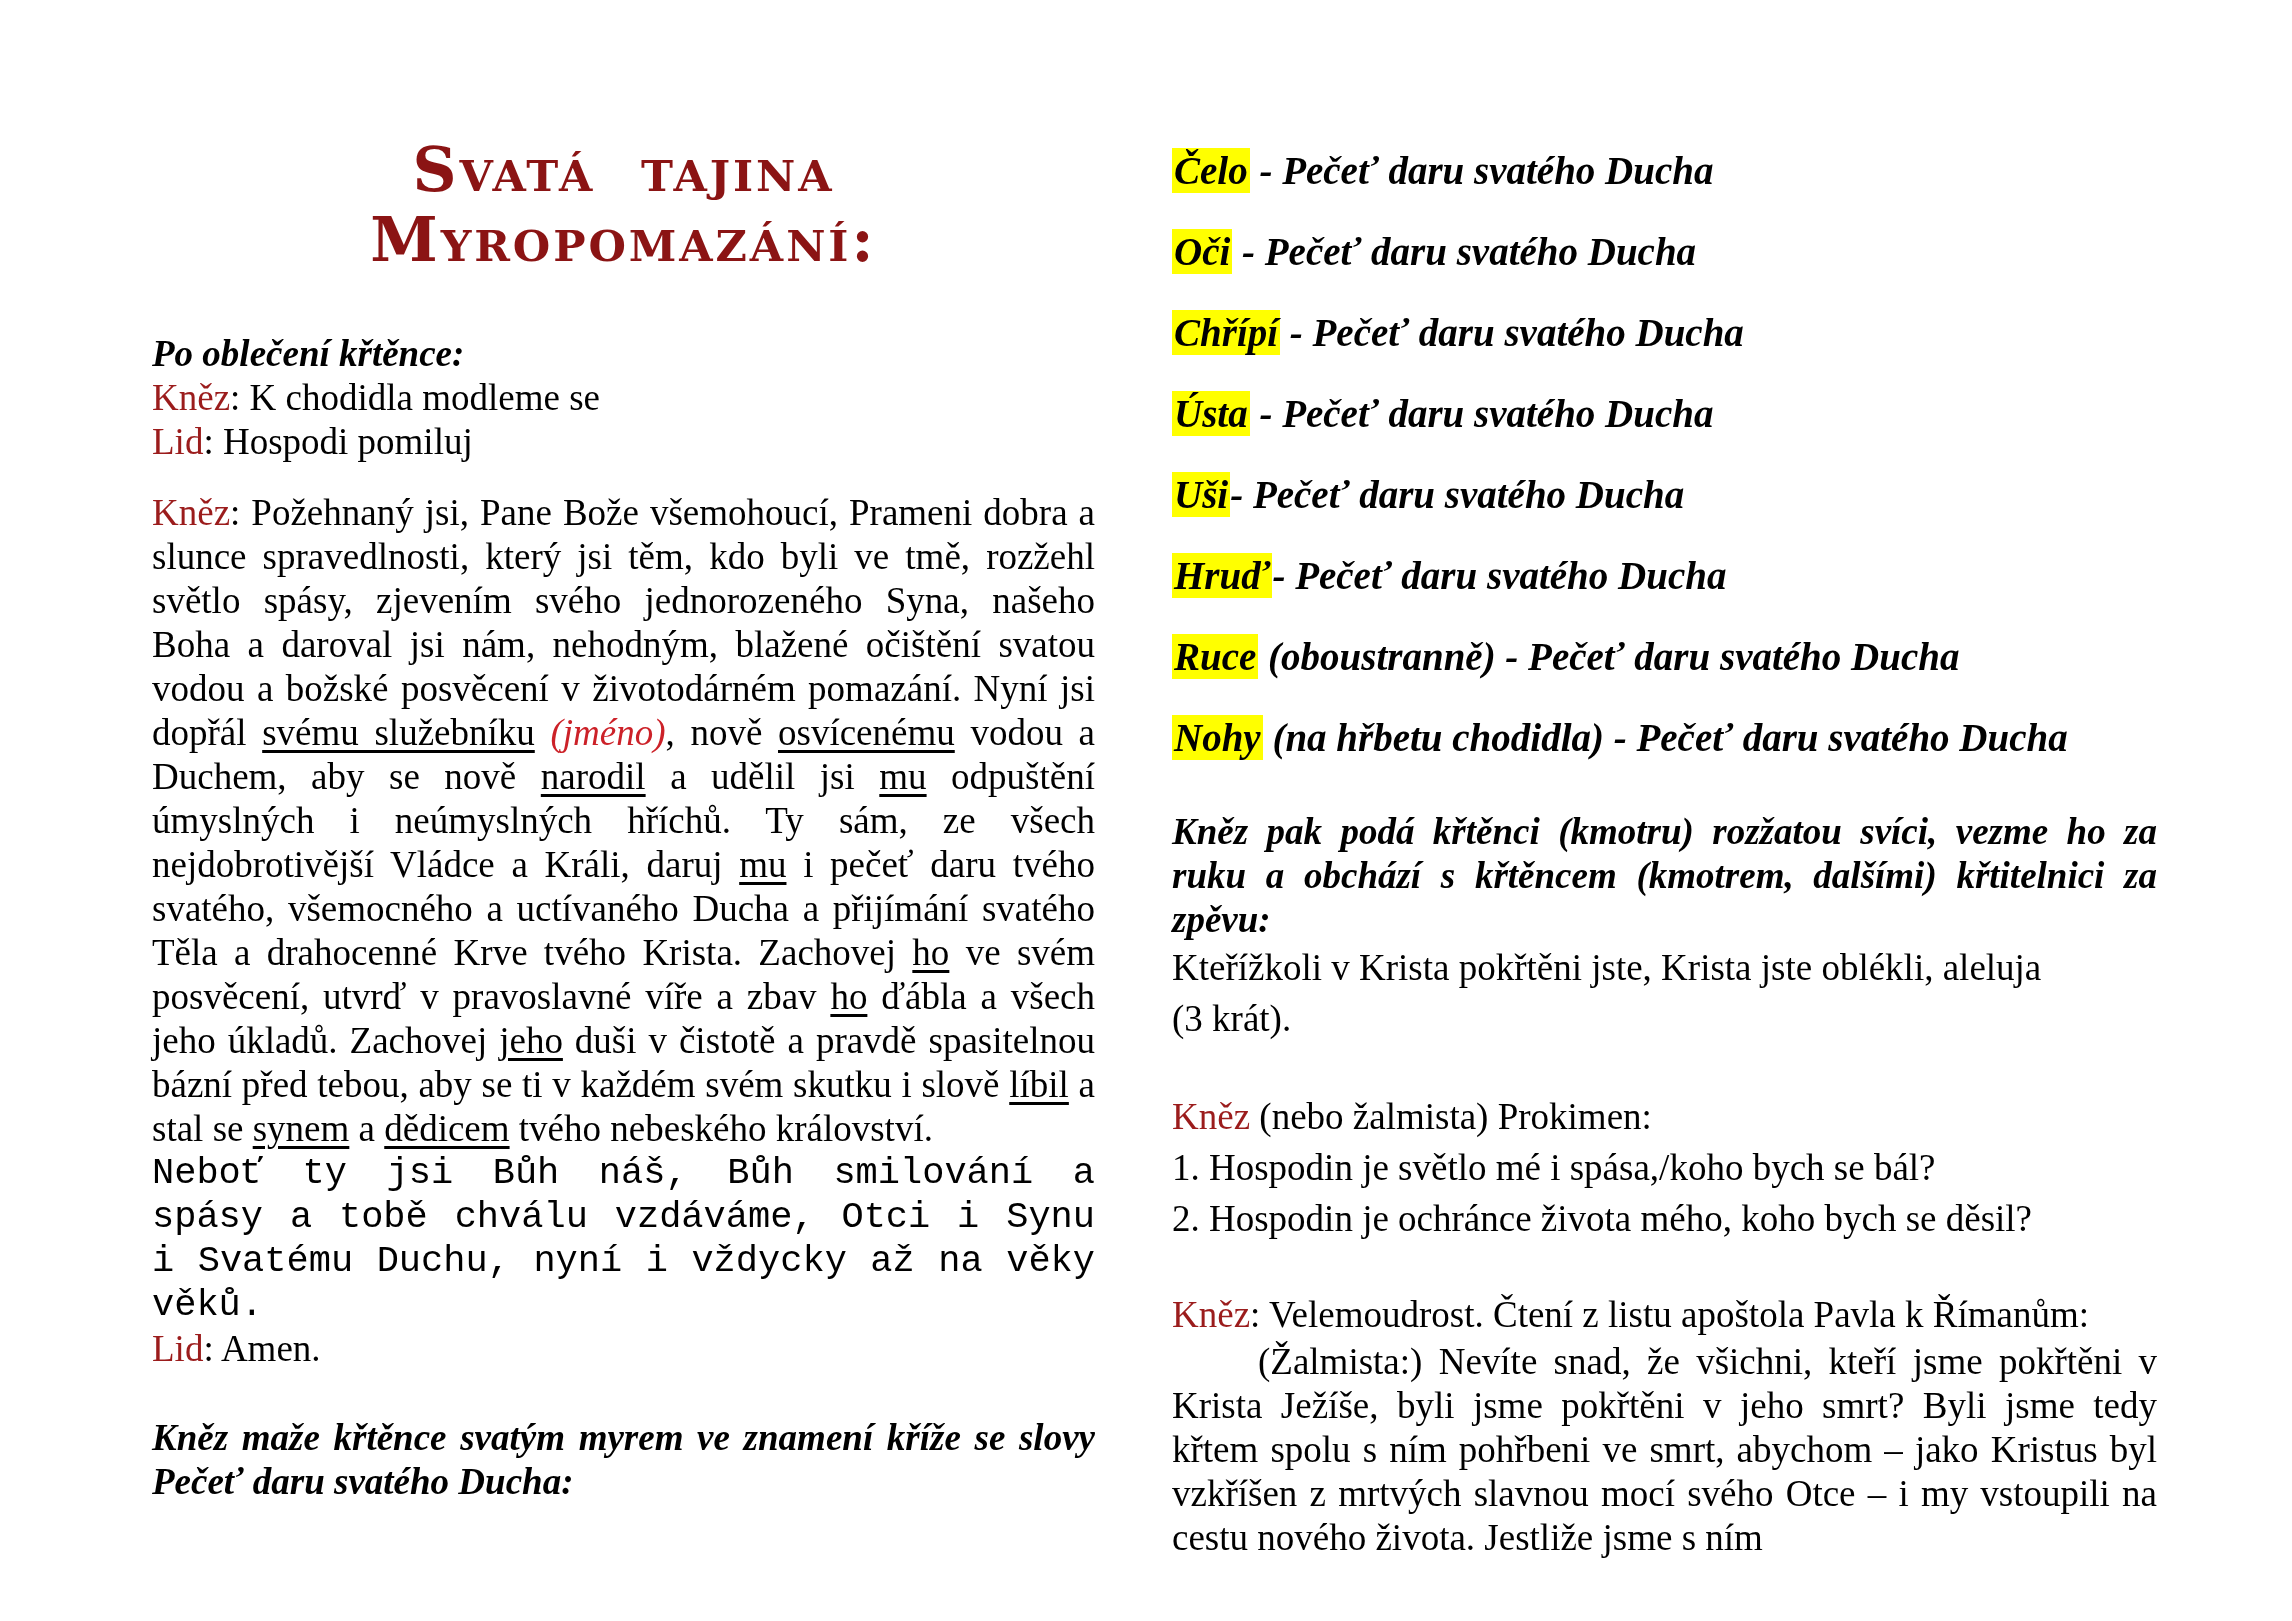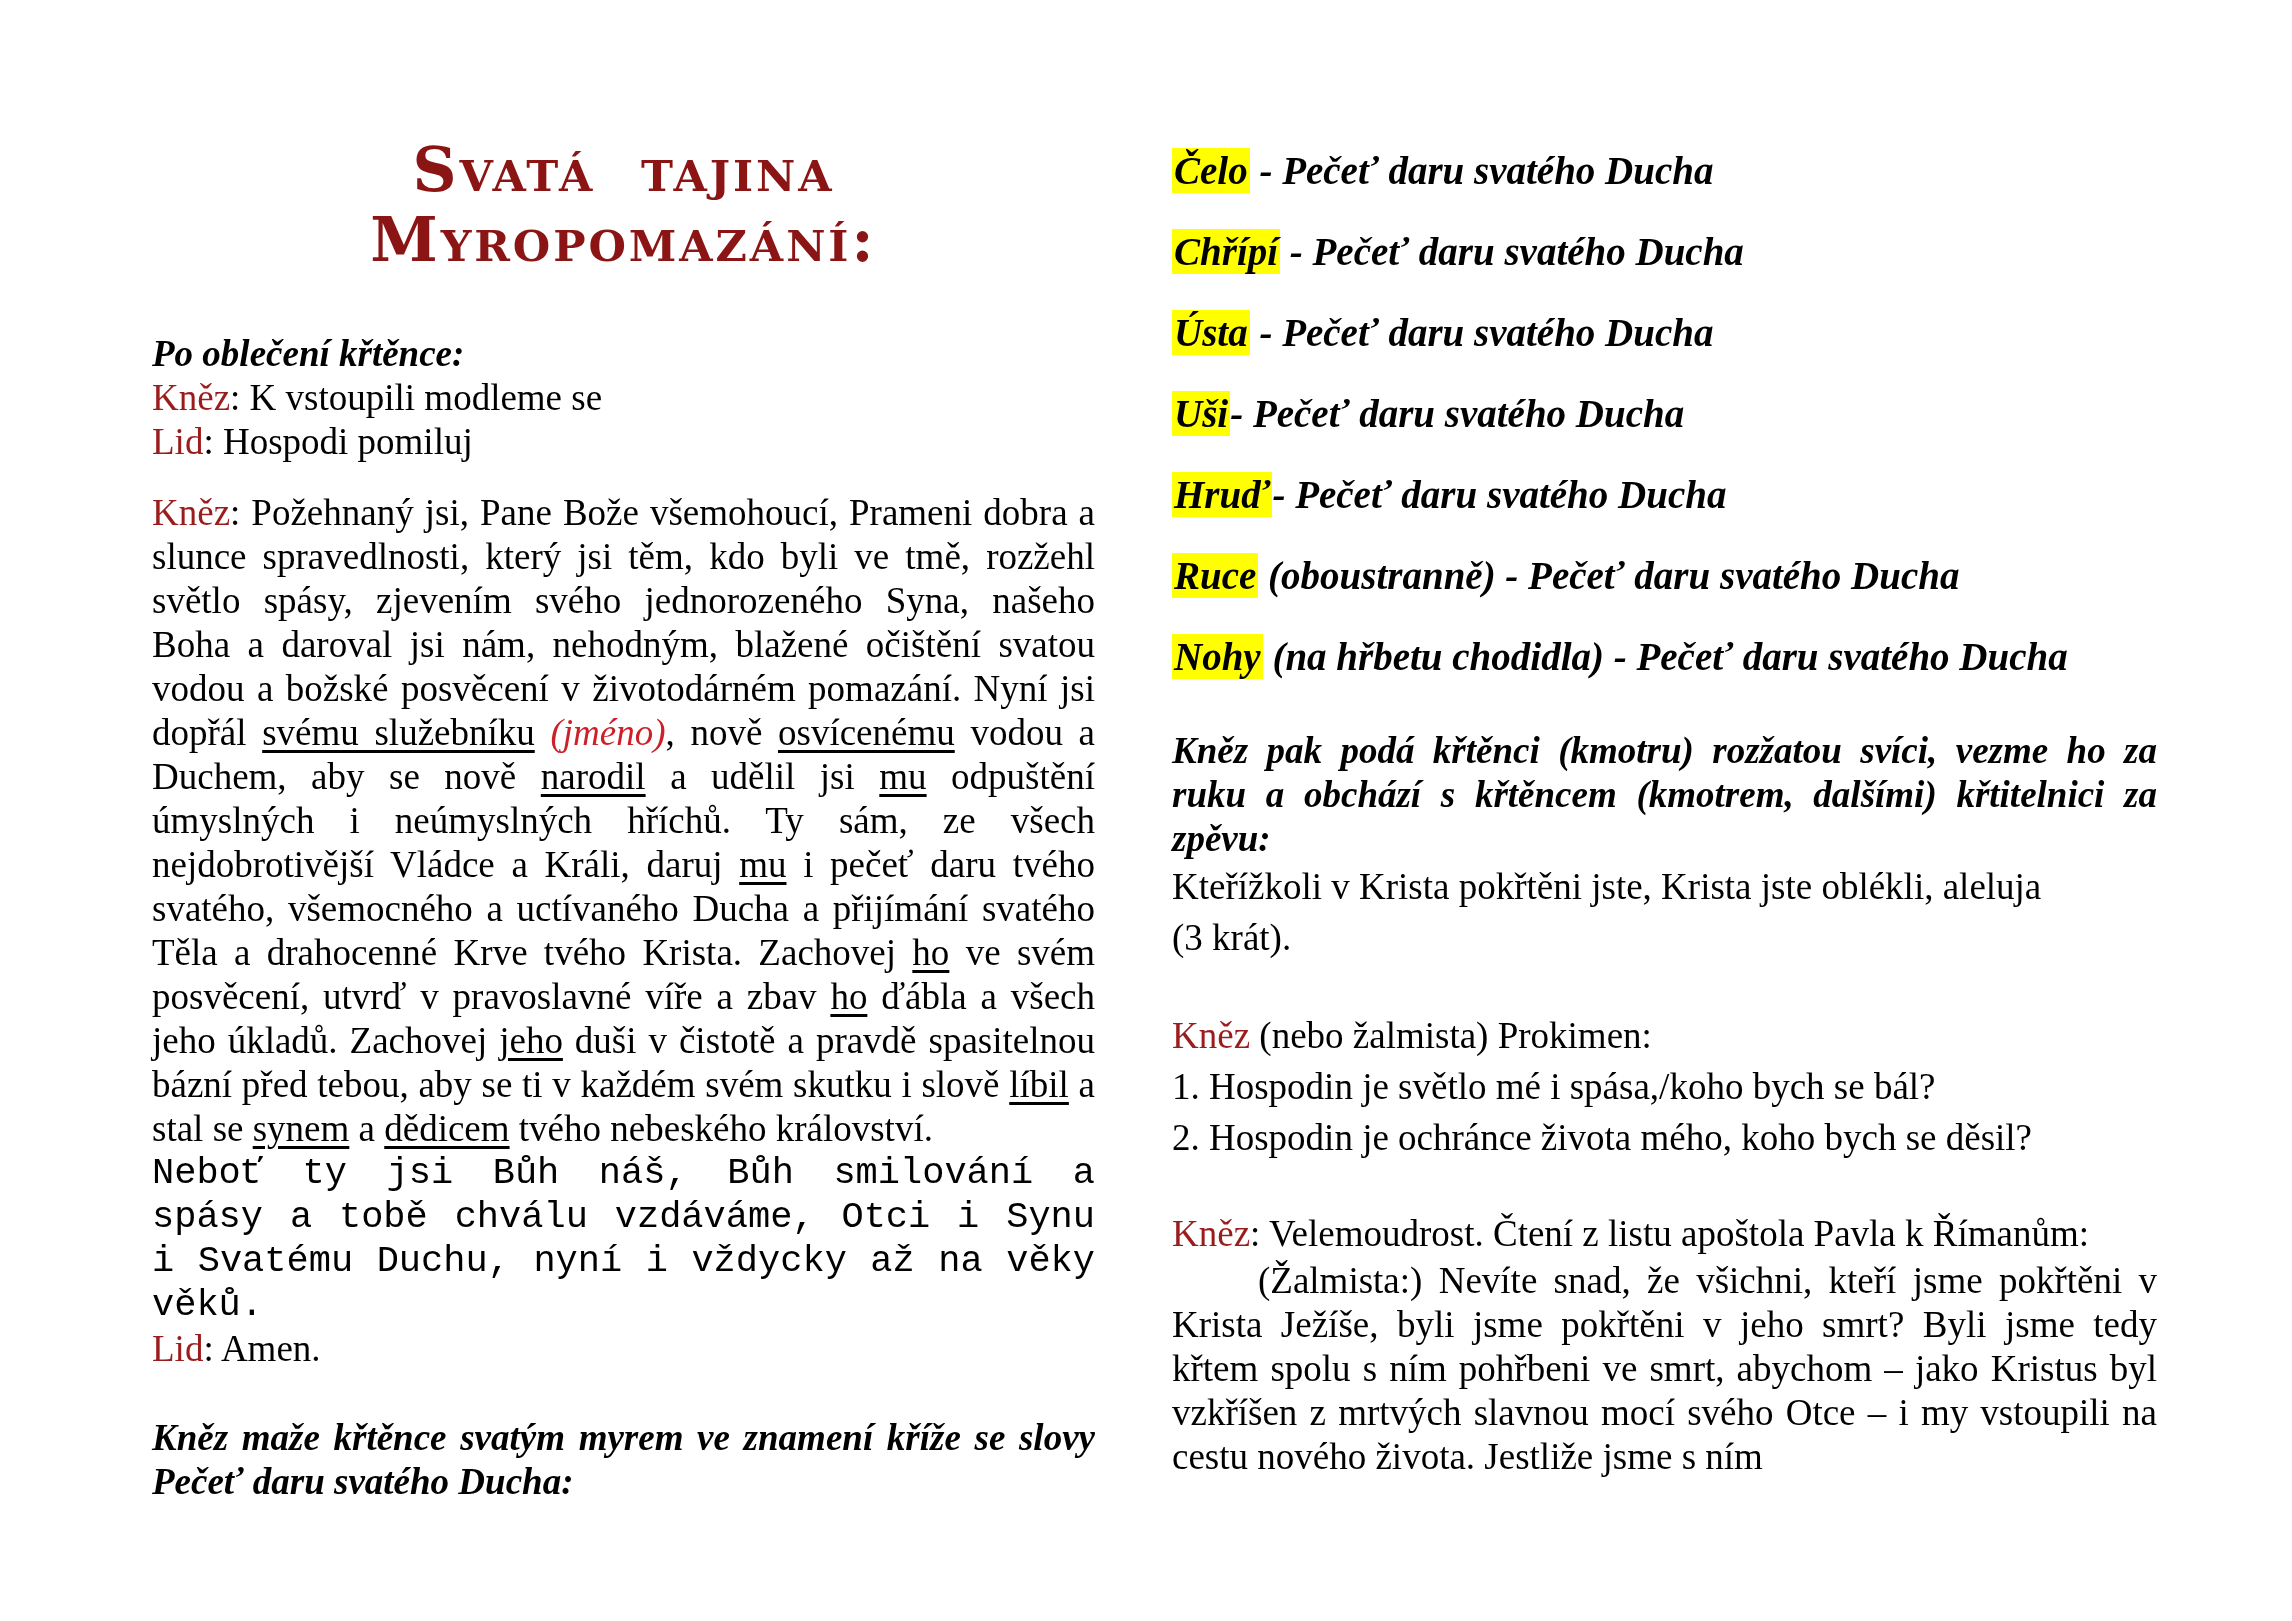--- a/index.html
+++ b/index.html
@@ -82,38 +82,39 @@
 <body>
 
 <div class="page">
 
   <div class="col col-left">
 
     <h1 class="title">Svatá tajina Myropomazání:</h1>
 
     <p class="rubric">Po oblečení křtěnce:</p>
 
-    <p class="line"><span class="speaker">Kněz</span><span>: K vstoupili modleme se</span></p>
+    <p class="line"><span class="speaker">Kněz</span><span>: K chodidla modleme se</span></p>
 
     <p class="line"><span class="speaker">Lid</span><span>: Hospodi pomiluj</span></p>
 
     <p class="prayer"><span class="speaker">Kněz</span><span>: Požehnaný jsi, Pane Bože všemohoucí, Prameni dobra a slunce spravedlnosti, který jsi těm, kdo byli ve tmě, rozžehl světlo spásy, zjevením svého jednorozeného Syna, našeho Boha a daroval jsi nám, nehodným, blažené očištění svatou vodou a božské posvěcení v životodárném pomazání. Nyní jsi dopřál </span><span class="u">svému služebníku</span><span> </span><span class="jmeno">(jméno)</span><span>, nově </span><span class="u">osvícenému</span><span> vodou a Duchem, aby se nově </span><span class="u">narodil</span><span> a udělil jsi </span><span class="u">mu</span><span> odpuštění úmyslných i neúmyslných hříchů. Ty sám, ze všech nejdobrotivější Vládce a Králi, daruj </span><span class="u">mu</span><span> i pečeť daru tvého svatého, všemocného a uctívaného Ducha a přijímání svatého Těla a drahocenné Krve tvého Krista. Zachovej </span><span class="u">ho</span><span> ve svém posvěcení, utvrď v pravoslavné víře a zbav </span><span class="u">ho</span><span> ďábla a všech jeho úkladů. Zachovej </span><span class="u">jeho</span><span> duši v čistotě a pravdě spasitelnou bázní před tebou, aby se ti v každém svém skutku i slově </span><span class="u">líbil</span><span> a stal se </span><span class="u">synem</span><span> a </span><span class="u">dědicem</span><span> tvého nebeského království.</span></p>
 
     <p class="doxology">Neboť ty jsi Bůh náš, Bůh smilování a spásy a tobě chválu vzdáváme, Otci i Synu i Svatému Duchu, nyní i vždycky až na věky věků.</p>
 
     <p class="line"><span class="speaker">Lid</span><span>: Amen.</span></p>
 
     <p class="rubric justified left-rubric">Kněz maže křtěnce svatým myrem ve znamení kříže se slovy Pečeť daru svatého Ducha:</p>
 
   </div>
 
   <div class="col col-right">
 
     <p class="anoint"><span class="hl">Čelo</span><span> - Pečeť daru svatého Ducha</span></p>
 
+    <p class="anoint"><span class="hl">Oči</span><span> - Pečeť daru svatého Ducha</span></p>
 
     <p class="anoint"><span class="hl">Chřípí</span><span> - Pečeť daru svatého Ducha</span></p>
 
     <p class="anoint"><span class="hl">Ústa</span><span> - Pečeť daru svatého Ducha</span></p>
 
     <p class="anoint"><span class="hl">Uši</span><span>- Pečeť daru svatého Ducha</span></p>
 
     <p class="anoint"><span class="hl">Hruď</span><span>- Pečeť daru svatého Ducha</span></p>
 
     <p class="anoint"><span class="hl">Ruce</span><span> (oboustranně) - Pečeť daru svatého Ducha</span></p>

